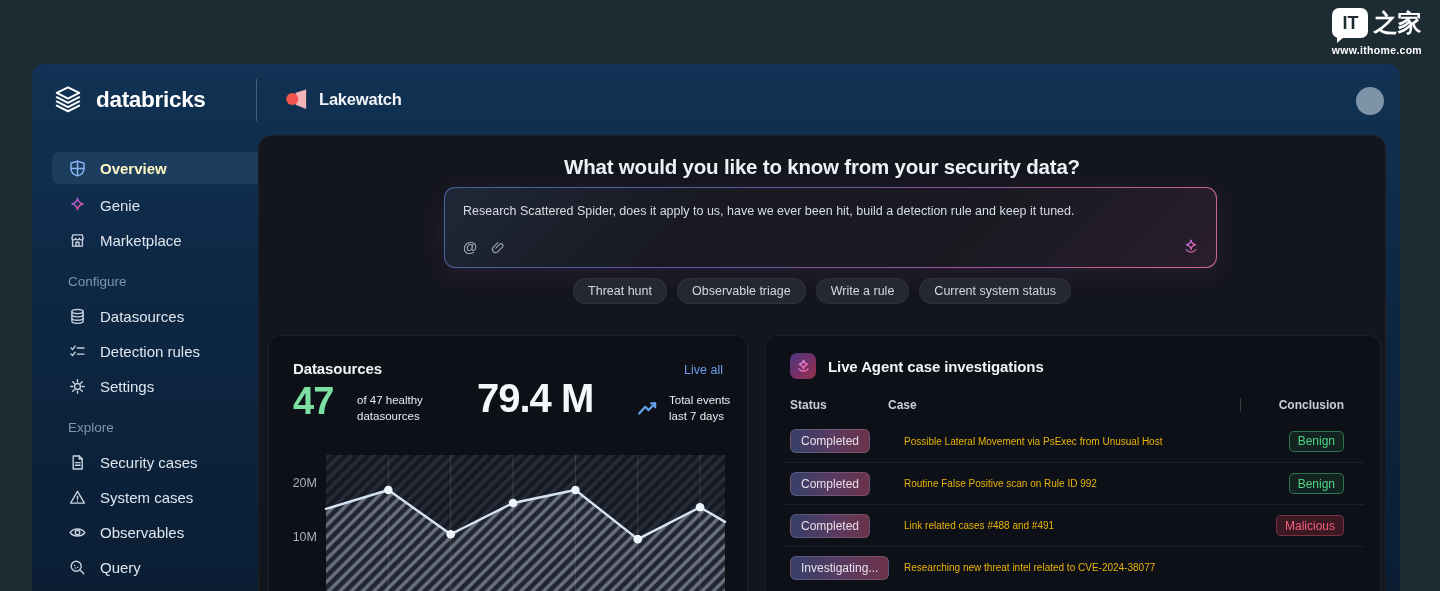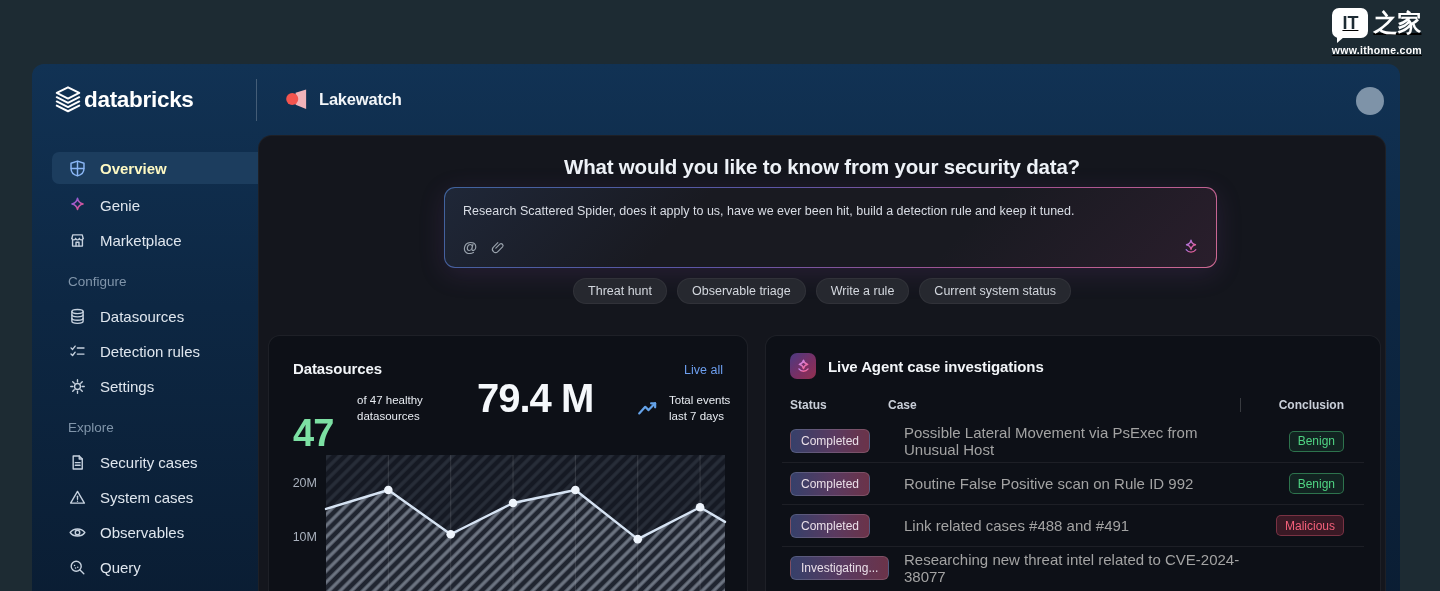--- a/index.html
+++ b/index.html
@@ -5,35 +5,35 @@
   * { margin:0; padding:0; box-sizing:border-box; }
   html,body { width:1440px; height:591px; overflow:hidden; }
   body {
     background:#1d2b33;
     font-family:"Liberation Sans","DejaVu Sans",sans-serif;
     position:relative;
     -webkit-font-smoothing:antialiased;
   }
 
   
-  .watermark { position:absolute; top:8px; right:18px; display:flex; flex-direction:column; align-items:center; z-index:5;text-decoration:underline; }
+  .watermark { position:absolute; top:8px; right:18px; display:flex; flex-direction:column; align-items:center; z-index:5; }
   .wm-row { display:flex; align-items:center; gap:5px; }
   .wm-it { width:36px; height:30px; background:#ffffff; border-radius:7px; position:relative;
            display:flex; align-items:center; justify-content:center; font-weight:900; font-size:18px; color:#1d2b33; }
   .wm-it::after { content:""; position:absolute; left:5px; bottom:-5px; border-left:7px solid #ffffff; border-bottom:6px solid transparent; }
   .wm-cn { color:#ffffff; font-size:24px; font-weight:700; line-height:1; font-family:"DejaVu Sans",sans-serif; }
   .wm-url { color:#ffffff; font-size:10.5px; font-weight:700; letter-spacing:.3px; margin-top:6px; }
 
   
   .app { position:absolute; left:32px; top:64px; width:1368px; height:540px;
          border-radius:12px 12px 0 0;
          background:linear-gradient(180deg,#113254 0%,#0d2743 45%,#0a1d33 100%); }
 
   
-  .brand { position:absolute; left:20px; top:21px; display:flex; align-items:center; gap:0; }
+  .brand { position:absolute; left:20px; top:21px; display:flex; align-items:center; gap:12px; }
   .brand-name { color:#ffffff; font-weight:700; font-size:22.5px; letter-spacing:-0.3px; }
   .hdr-divider { position:absolute; left:224px; top:15px; width:1px; height:42px; background:rgba(255,255,255,0.22); }
   .product { position:absolute; left:253px; top:24px; display:flex; align-items:center; gap:9px; }
   .product-name { color:#f2f5f8; font-weight:700; font-size:16.5px; letter-spacing:-0.2px; }
   .avatar { position:absolute; left:1324px; top:23px; width:28px; height:28px; border-radius:50%; background:#7e93a8; }
 
   
   .sidebar { position:absolute; left:20px; top:86px; width:214px; height:454px; }
   .nav-item { position:absolute; left:0; width:214px; height:32px; display:flex; align-items:center;
               padding-left:16px; gap:13px; color:#dfe6ee; font-size:15px; border-radius:7px; cursor:pointer; }
@@ -68,21 +68,21 @@
   
   .card { position:absolute; top:199px; background:#0d1017; border:1px solid rgba(255,255,255,0.07);
           border-radius:12px; overflow:hidden; }
   .card.ds { left:9px;  width:480px; height:272px; }
   .card.ag { left:506px; width:616px; height:272px; }
   .card-title { color:#f2f5f8; font-size:15px; font-weight:700; letter-spacing:-0.1px; }
 
   
   .ds-title { position:absolute; left:24px; top:24px; }
   .view-all { position:absolute; right:24px; top:27px; color:#6d9ff0; font-size:12.5px; cursor:pointer; }
-  .big-green { position:absolute; left:24px; top:44px; color:#7ce0a3; font-size:38px; font-weight:700; letter-spacing:-1px;margin-top:32px; }
+  .big-green { position:absolute; left:24px; top:44px; color:#7ce0a3; font-size:38px; font-weight:700; letter-spacing:-1px; }
   .cap { position:absolute; color:#e8ecf2; font-size:11.5px; line-height:1.38; }
   .cap.c1 { left:88px;  top:57px; }
   .cap.c2 { left:400px; top:57px; }
   .big-white { position:absolute; left:208px; top:40px; color:#f5f8fb; font-size:40px; font-weight:700; letter-spacing:-1px; }
   .trend { position:absolute; left:368px; top:63px; width:22px; height:20px; }
   .events-chart { position:absolute; left:0; top:97px; }
 
   
   .ag-head { position:absolute; left:24px; top:17px; display:flex; align-items:center; gap:12px; }
   .ag-icon { width:26px; height:26px; border-radius:7px; background:linear-gradient(135deg,#4c3a82 0%,#7c2f62 60%,#93304f 100%);
@@ -94,21 +94,21 @@
   .col-div { width:1px; height:14px; background:rgba(255,255,255,0.18); margin-right:11px; }
   .col-conc { width:92px; flex:0 0 92px; text-align:right; }
   .tbl-rows { position:absolute; left:0; right:0; top:84px; }
   .trow { height:42px; margin:0 16px; padding:0 20px 0 8px; display:flex; align-items:center;
           border-top:1px solid rgba(255,255,255,0.065); }
   .trow:first-child { border-top:none; }
   .trow .col-status { width:114px; flex:0 0 114px; }
   .status-badge { display:inline-block; font-size:12px; color:#eadfe8; padding:4px 10px; border-radius:6px;
                   background:linear-gradient(90deg,#36406a 0%,#5a3a60 55%,#6b3349 100%);
                   border:1px solid rgba(255,255,255,0.14); white-space:nowrap; }
-  .case-text { flex:1 1 auto; color:#a3a3a3; font-size:15px; }
+  .case-text { flex:1 1 auto; color:#eab308; font-size:10px; }
   .conc-cell { width:103px; flex:0 0 103px; text-align:right; }
   .conc-badge { display:inline-block; font-size:12px; padding:2.5px 8px; border-radius:5px; }
   .conc-badge.benign { color:#4fd483; background:rgba(52,170,100,0.13); border:1px solid rgba(79,212,131,0.45); }
   .conc-badge.malicious { color:#f4607a; background:rgba(220,60,90,0.22); border:1px solid rgba(244,96,122,0.35); }
 </style>
 </head>
 <body>
 
 <div class="watermark">
   <div class="wm-row">

